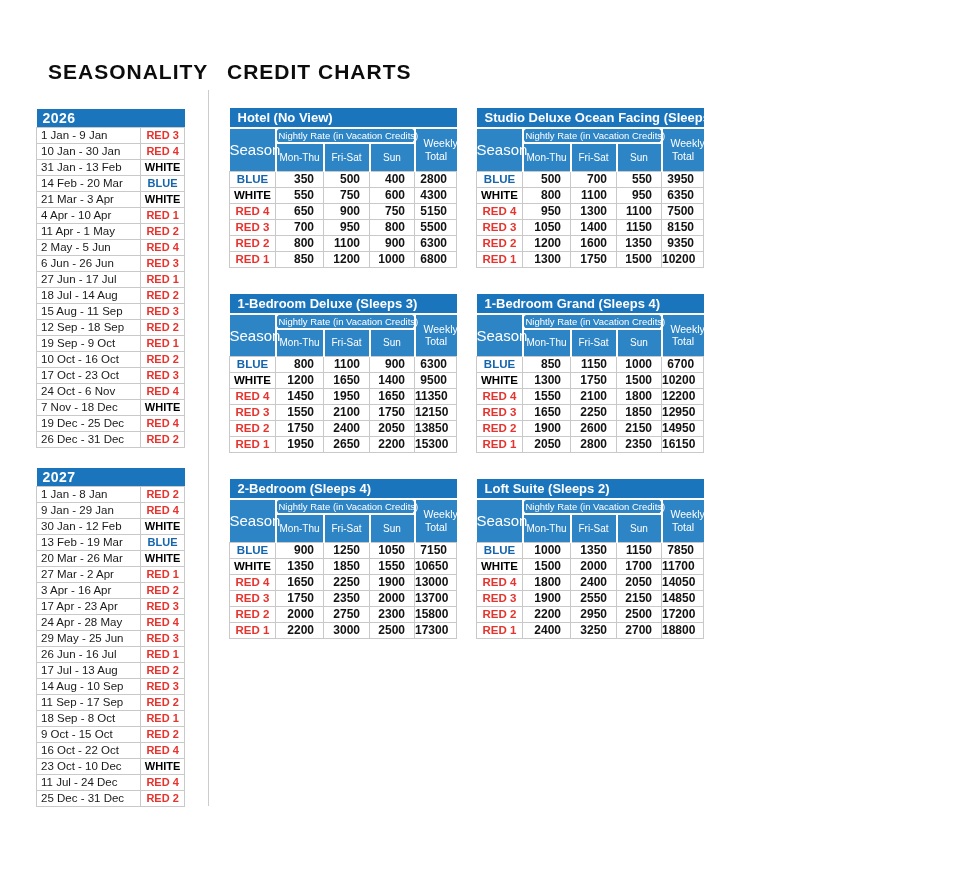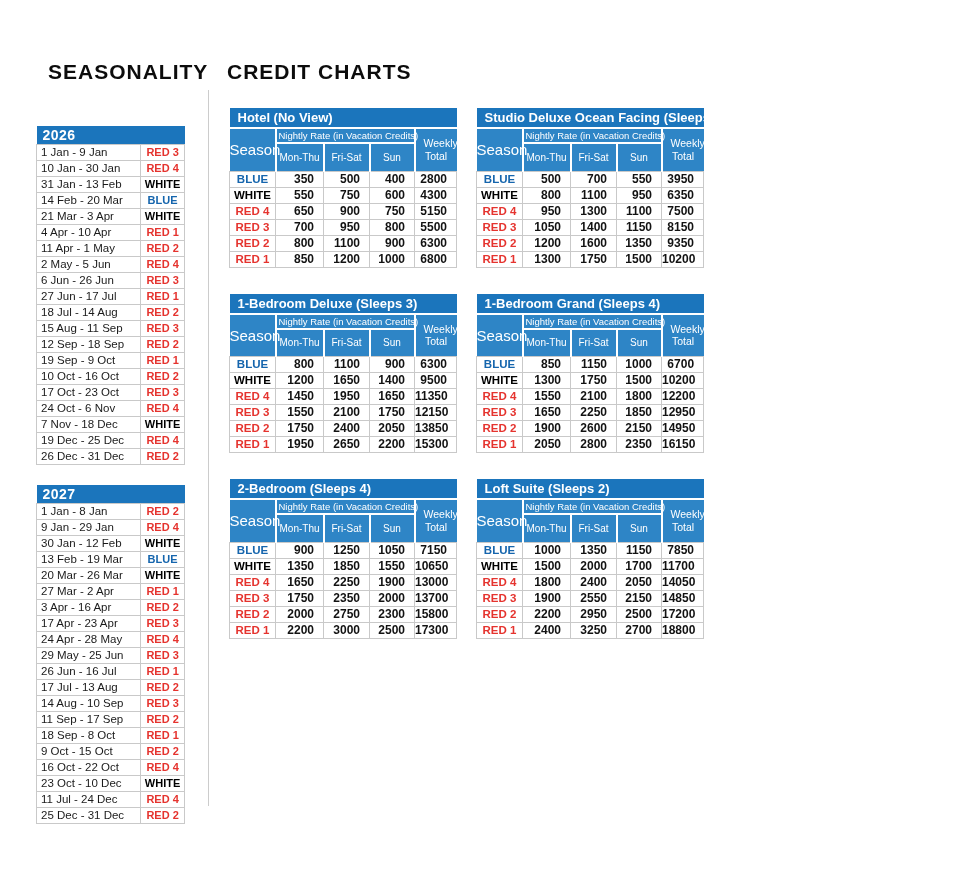--- a/index.html
+++ b/index.html
@@ -21,21 +21,21 @@
     letter-spacing:1px;color:#0c0c0c;white-space:nowrap;
   }
   #h-left{left:36px;margin-left:12px;}
   #h-right{left:227px;text-align:center;}
   .divider{
     position:absolute;left:208px;top:90px;width:1px;height:716px;background:#cccccc;
   }
 
   
   .season-col{position:absolute;left:36px;top:108px;width:152px;}
-  table.stable{border-collapse:collapse;width:149px;margin:18px 0 20px 0;}
+  table.stable{border-collapse:collapse;width:149px;margin:1px 0 20px 0;}
   table.stable th.yt{
     background:var(--blue1);color:#fff;text-align:left;
     font-size:14px;font-weight:700;padding:1px 6px;height:17px;letter-spacing:.5px;
   }
   table.stable td{
     border:1px solid var(--grid);height:15px;line-height:15px;
     font-size:11.5px;padding:0 4px;white-space:nowrap;
   }
   table.stable td.dates{width:119px;color:#1a1a1a;}
   table.stable td.season-cell{
@@ -60,20 +60,21 @@
     border-bottom:2px solid #fff;white-space:nowrap;
   }
   table.chart th.hc{
     background:var(--blue2);color:#fff;font-weight:400;text-align:center;
     padding:0;
   }
   table.chart th.nr{
     font-size:9.5px;height:15px;padding:1px 2px;
     border-left:2px solid #fff;border-right:2px solid #fff;border-bottom:2px solid #fff;
     white-space:nowrap;
+    border-radius:6px;
   }
   table.chart th.season-h{font-size:15px;}
   table.chart th.wt{font-size:10.5px;line-height:1.2;padding:1px 8px;}
   table.chart th.day{
     font-size:10px;height:28px;
     border-left:2px solid #fff;border-right:2px solid #fff;white-space:nowrap;
   }
   table.chart td{
     border:1px solid var(--grid);height:15px;line-height:15px;
     font-size:12px;font-weight:600;padding:0;white-space:nowrap;

